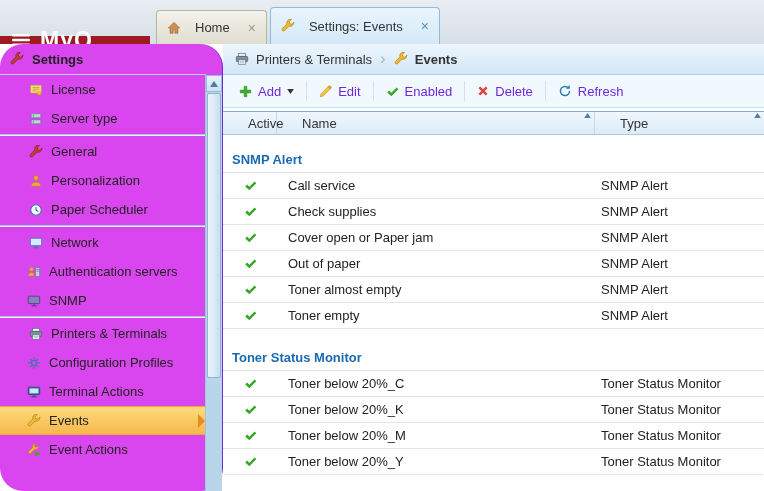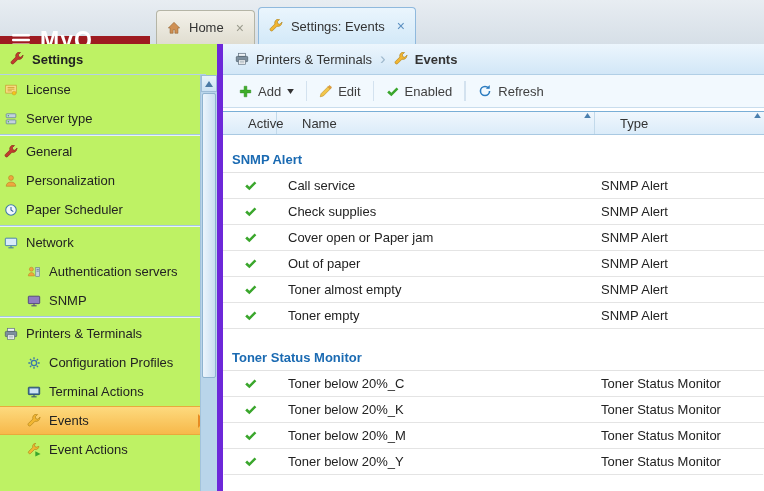--- a/index.html
+++ b/index.html
@@ -4,36 +4,36 @@
 <style>
   * { margin:0; padding:0; box-sizing:border-box; }
   body { font-family:"Liberation Sans", sans-serif; background:#fff; }
   .app { width:764px; height:491px; overflow:hidden; position:relative; background:#fff; }
 
   
   .topbar { height:44px; display:flex; background:linear-gradient(#e8edf2,#d6dfe7); }
   .brand { width:150px; background:#9e1b21; color:#fff; display:flex; align-items:center; padding-left:12px; gap:10px; flex:none;margin-top:36px; }
   .brand-logo { font-size:23px; font-weight:bold; letter-spacing:1px; }
   .tabs { display:flex; align-items:flex-end; padding-left:6px; gap:3px; }
-  .tab { display:flex; align-items:center; gap:8px; padding:0 10px; height:34px;
+  .tab { display:flex; align-items:center; gap:14px; padding:0 10px; height:34px;
          border:1px solid #b5b5a6; border-bottom:none; border-radius:4px 4px 0 0;
          background:linear-gradient(#f4f2ea,#e0ddd0); font-size:13px; color:#333; cursor:pointer; }
   .tab.active { background:linear-gradient(#eaf5fd,#d3e9f8); border-color:#8fb9dd; height:37px; }
   .tab-close { color:#9a9a8c; font-size:14px; margin-left:4px; line-height:1; }
   .tab.active .tab-close { color:#5b8fc0; }
 
   
   .body { display:flex; height:447px; }
 
   
-  .sidebar { width:223px; flex:none; background:#bef264; border-right:6px solid #6d28d9; position:relative; }
+  .sidebar { width:223px; flex:none; background:#d946ef; border-right:1px solid #6d28d9; position:relative;border-radius:23px; }
   .sidebar-inner { width:206px; }
   .sidebar-header { height:31px; display:flex; align-items:center; gap:8px; padding-left:10px;
                     font-weight:bold; font-size:13px; color:#222; border-bottom:1px solid #b3d0e7; }
-  .side-item { height:29px; display:flex; align-items:center; gap:8px; padding-left:4px;
+  .side-item { height:29px; display:flex; align-items:center; gap:8px; padding-left:29px;
                font-size:13px; color:#222; cursor:pointer; position:relative; }
   .side-item.indent { padding-left:27px; }
   .side-item.selected { background:linear-gradient(#fdda7e,#f7b84a); border-top:1px solid #e9a93c; border-bottom:1px solid #e9a93c; }
   .side-item.selected::after { content:""; position:absolute; right:1px; top:50%; transform:translateY(-50%);
                border-left:7px solid #e78c23; border-top:7px solid transparent; border-bottom:7px solid transparent; }
   .side-sep { height:0; border-top:1px solid #a6c7e1; border-bottom:1px solid #e6f3fc; margin:1px 0; }
 
   .sb { position:absolute; top:31px; right:0; bottom:0; width:17px; background:#b9d5ea; border-left:1px solid #a3c3dc; }
   .sb-btn { height:17px; background:linear-gradient(#e7f3fb,#cbe2f3); border:1px solid #9cbcd6;
             display:flex; align-items:center; justify-content:center; cursor:pointer; }
@@ -42,21 +42,21 @@
   
   .main { flex:1; display:flex; flex-direction:column; background:#fff; min-width:0; }
   .breadcrumb { height:31px; flex:none; background:linear-gradient(#ecf6fd,#d2e7f7); border-bottom:1px solid #b1cfe6;
                 display:flex; align-items:center; padding-left:12px; font-size:13px; color:#333; }
   .crumb { display:flex; align-items:center; gap:7px; cursor:pointer; }
   .crumb.current { font-weight:bold; }
   .crumb-sep { color:#9fb9cd; font-size:17px; margin:0 8px; }
 
   .toolbar { height:33px; flex:none; background:#f2f9fe; border-bottom:1px solid #c9dded;
              display:flex; align-items:center; padding:0 4px; }
-  .tbtn { display:flex; align-items:center; gap:6px; padding:0 12px; height:24px; font-size:13px; color:#404040;
+  .tbtn { display:flex; align-items:center; gap:6px; padding:0 12px; height:24px; font-size:13px; color:#6d28d9;
           cursor:pointer; border-radius:3px; }
   .tsep { width:1px; height:20px; background:#d3e2ef; }
 
   .thead { height:24px; flex:none; margin-top:3px; display:flex; background:linear-gradient(#f0f7fd,#dbecf9);
            border-top:1px solid #79aed6; border-bottom:1px solid #a9c9e2; font-size:13px; color:#333; }
   .th { display:flex; align-items:center; position:relative; padding-left:25px; border-right:1px solid #c2d9ea; cursor:pointer; }
   .th .sort { position:absolute; top:1px; right:3px; line-height:0; }
   .col-active { width:54px; flex:none; }
   .col-name { width:318px; flex:none; }
   .col-type { flex:1; border-right:none; }
@@ -324,20 +324,28 @@
           <div class="tsep"></div>
           <div class="tbtn">
             <span class="icon">
               <svg width="13" height="13" viewBox="0 0 16 16">
                 <path d="M1.5 9.2l2.3-2.3 2.8 2.7L13 3l2.2 2.2-8.6 8.6z" fill="#3aa62c"></path>
               </svg>
             </span>
             <span>Enabled</span>
           </div>
           <div class="tsep"></div>
+          <div class="tbtn">
+            <span class="icon">
+              <svg width="12" height="12" viewBox="0 0 16 16">
+                <path d="M2 4.2L4.2 2 8 5.8 11.8 2 14 4.2 10.2 8 14 11.8 11.8 14 8 10.2 4.2 14 2 11.8 5.8 8z" fill="#d9443f"></path>
+              </svg>
+            </span>
+            <span>Delete</span>
+          </div>
           <div class="tsep"></div>
           <div class="tbtn">
             <span class="icon">
               <svg width="14" height="14" viewBox="0 0 16 16">
                 <path d="M13.2 8A5.2 5.2 0 1 1 8 2.8c1.7 0 3.1.8 4.1 2" fill="none" stroke="#2c7cc0" stroke-width="1.8"></path>
                 <path d="M13.4 1v4.4H9z" fill="#2c7cc0"></path>
               </svg>
             </span>
             <span>Refresh</span>
           </div>

